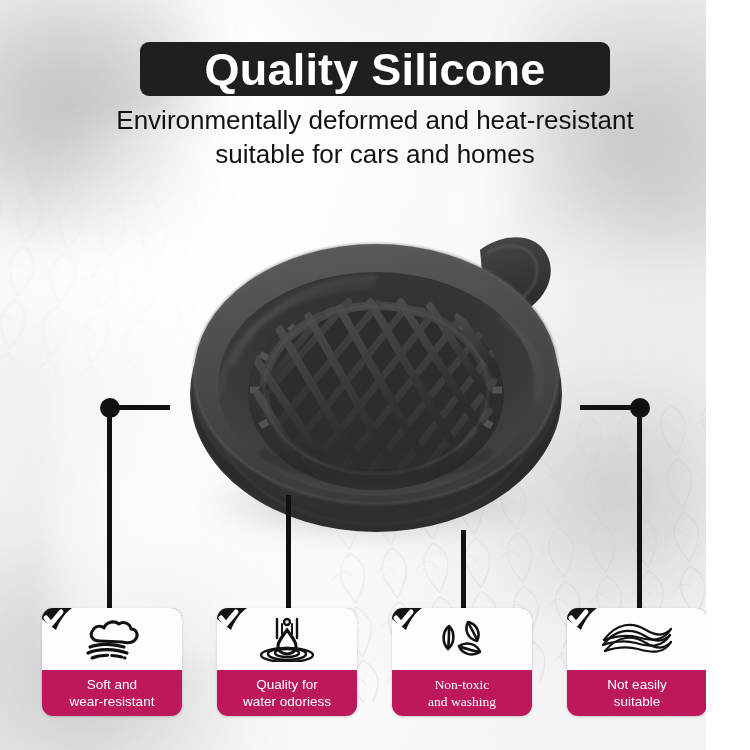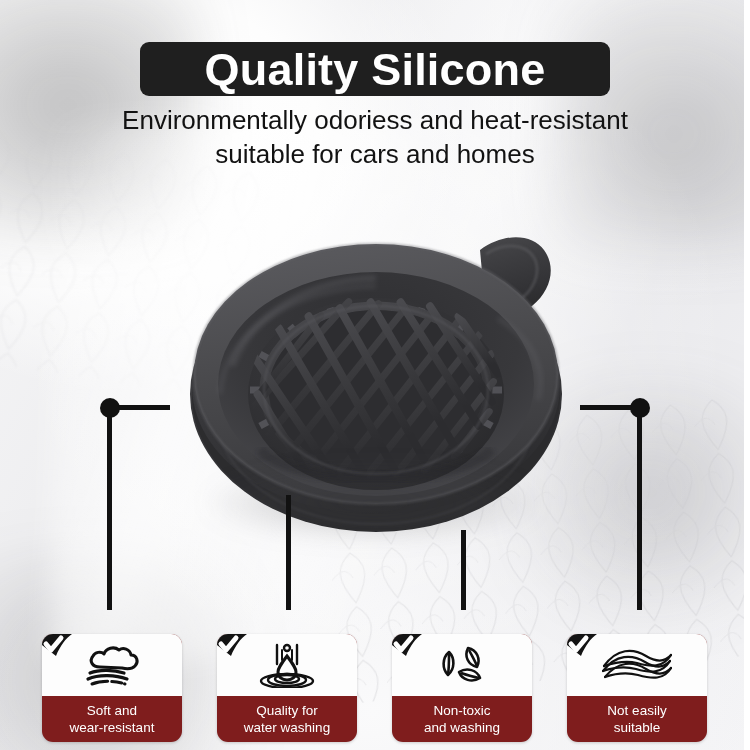--- a/index.html
+++ b/index.html
@@ -1,21 +1,21 @@
 <!DOCTYPE html>
 <html><head>
 <meta charset="utf-8">
 <style>
   html,body{margin:0;padding:0;}
   body{
     width:750px;height:750px;overflow:hidden;
     font-family:"Liberation Sans","DejaVu Sans",sans-serif;
     background:#fff;
   }
-  #stage{position:relative;width:706px;height:750px;overflow:hidden;background:#f2f2f3;padding-left:38px;}
+  #stage{position:relative;width:706px;height:750px;overflow:hidden;background:#f2f2f3;}
 
   
   .bg-layer{position:absolute;inset:0;}
   .bg-base{
     background:
       radial-gradient(ellipse 62% 48% at 18% 18%, #ffffff 0%, #fdfdfd 40%, rgba(248,248,249,0) 72%),
       radial-gradient(ellipse 55% 42% at 84% 12%, #fbfbfc 0%, rgba(240,240,242,0) 70%),
       radial-gradient(ellipse 70% 55% at 50% 95%, #fafafb 0%, rgba(236,236,238,0) 75%),
       linear-gradient(118deg,#f7f7f8 0%,#eeeef0 30%,#f6f6f7 52%,#e9e9ec 70%,#f4f4f6 100%);
   }
@@ -81,22 +81,22 @@
     background:radial-gradient(ellipse at 50% 50%, rgba(55,55,58,.34) 0%, rgba(80,80,85,.12) 50%, rgba(0,0,0,0) 75%);
     filter:blur(11px);
   }
 
   
   .conn{position:absolute;background:#111;}
   .dot{position:absolute;width:20px;height:20px;border-radius:50%;background:#111;}
 
   
   .feat{
-    position:absolute;top:634px;width:140px;height:108px;
-    background:#7f1d1d;border-radius:11px;overflow:hidden;
+    position:absolute;top:608px;width:140px;height:108px;
+    background:#be185d;border-radius:11px;overflow:hidden;
     box-shadow:0 1px 3px rgba(0,0,0,.18);
   }
   .feat-icon{
     position:absolute;left:0;top:0;width:140px;height:62px;background:#fdfdfd;
     display:flex;align-items:center;justify-content:center;
   }
   .feat-icon svg{display:block;}
   .feat-label{
     position:absolute;left:0;top:62px;width:140px;height:46px;
     color:#fff;font-size:13.5px;line-height:17px;text-align:center;
@@ -130,21 +130,21 @@
     <rect width="300" height="230" fill="url(#quiltA)"></rect>
   </svg>
 
   <div class="bg-sheen"></div>
   <div class="bg-vig"></div>
 
   <div class="title-badge">
     <span>Quality Silicone</span>
   </div>
   <div class="subtitle">
-    <span class="l1">Environmentally odoriess and heat-resistant</span>
+    <span class="l1">Environmentally deformed and heat-resistant</span>
     <span class="l2">suitable for cars and homes</span>
   </div>
 
   <div class="product">
     <div class="prod-shadow"></div>
     <svg width="400" height="355" viewBox="0 0 400 355">
       <defs>
         <linearGradient id="outerG" x1="0" y1="0" x2="0.25" y2="1">
           <stop offset="0" stop-color="#48484b"></stop>
           <stop offset="0.35" stop-color="#3d3d40"></stop>
@@ -319,25 +319,25 @@
         <ellipse cx="28" cy="38" rx="19" ry="6" fill="none" stroke="#111" stroke-width="2.4"></ellipse>
         <ellipse cx="28" cy="39" rx="26" ry="7" fill="none" stroke="#111" stroke-width="2.4"></ellipse>
       </svg>
     </div>
     <svg class="corner-check" viewBox="0 0 34 34">
       <path d="M0 11 L0 0 L30 0 C24 4 18 12 14 22 Z" fill="#141414"></path>
       <path d="M4 10 L9 16 L19 4" fill="none" stroke="#fff" stroke-width="5" stroke-linecap="round" stroke-linejoin="round"></path>
     </svg>
     <div class="feat-label">
       <b>Quality for</b>
-      <b>water washing</b>
-    </div>
-  </div>
-
-  <div class="feat" style="left:392px;">
+      <b>water odoriess</b>
+    </div>
+  </div>
+
+  <div class="feat" style="left:392px;font-family:Liberation Serif, serif;">
     <div class="feat-icon">
       <svg width="54" height="46" viewBox="0 0 54 46">
         <g fill="none" stroke="#111" stroke-width="2.6" stroke-linejoin="round">
           <path d="M14 10 C20 16 20 27 13 33 C7 27 7 16 14 10 Z"></path>
           <path d="M14 12 C14 20 14 27 13 32"></path>
           <path d="M33 6 C42 8 46 17 42 25 C33 23 29 14 33 6 Z"></path>
           <path d="M34 8 C37 14 40 19 42 24"></path>
           <path d="M24 30 C32 25 42 28 45 36 C37 41 27 38 24 30 Z"></path>
           <path d="M26 31 C32 33 39 35 44 36"></path>
         </g>

